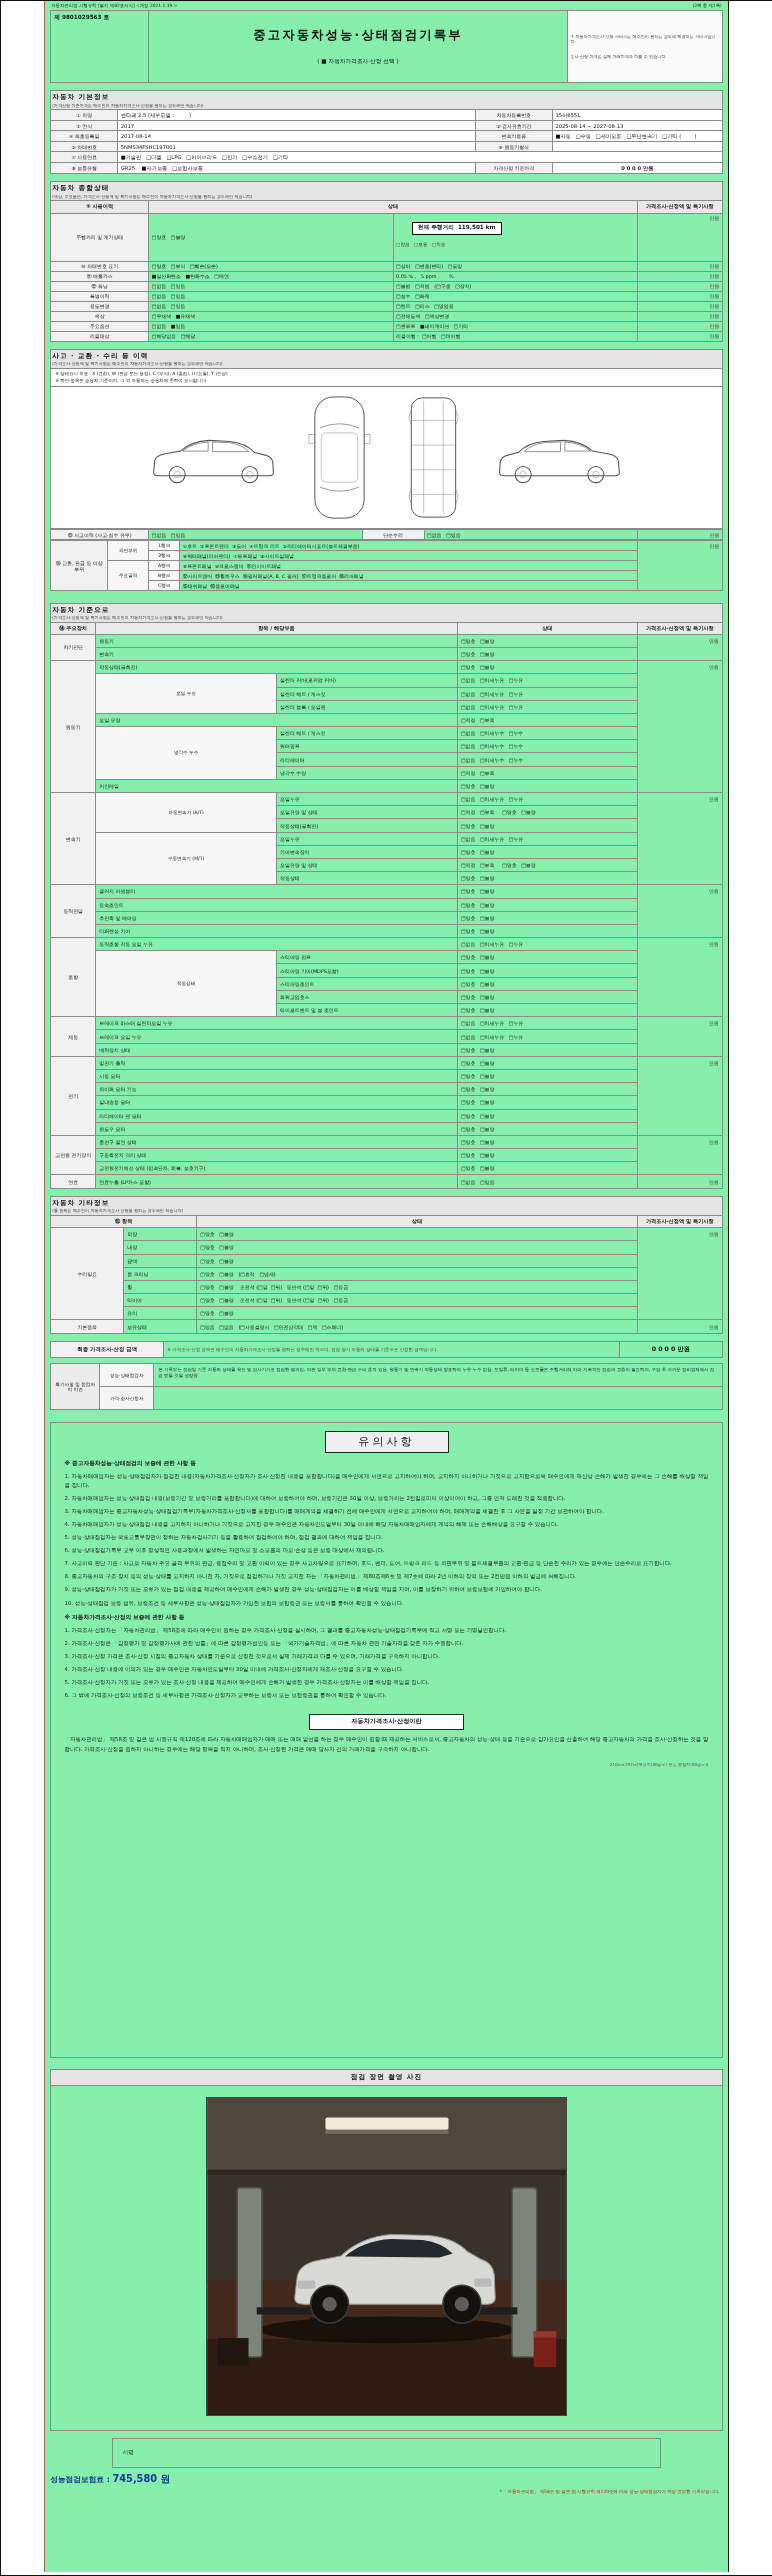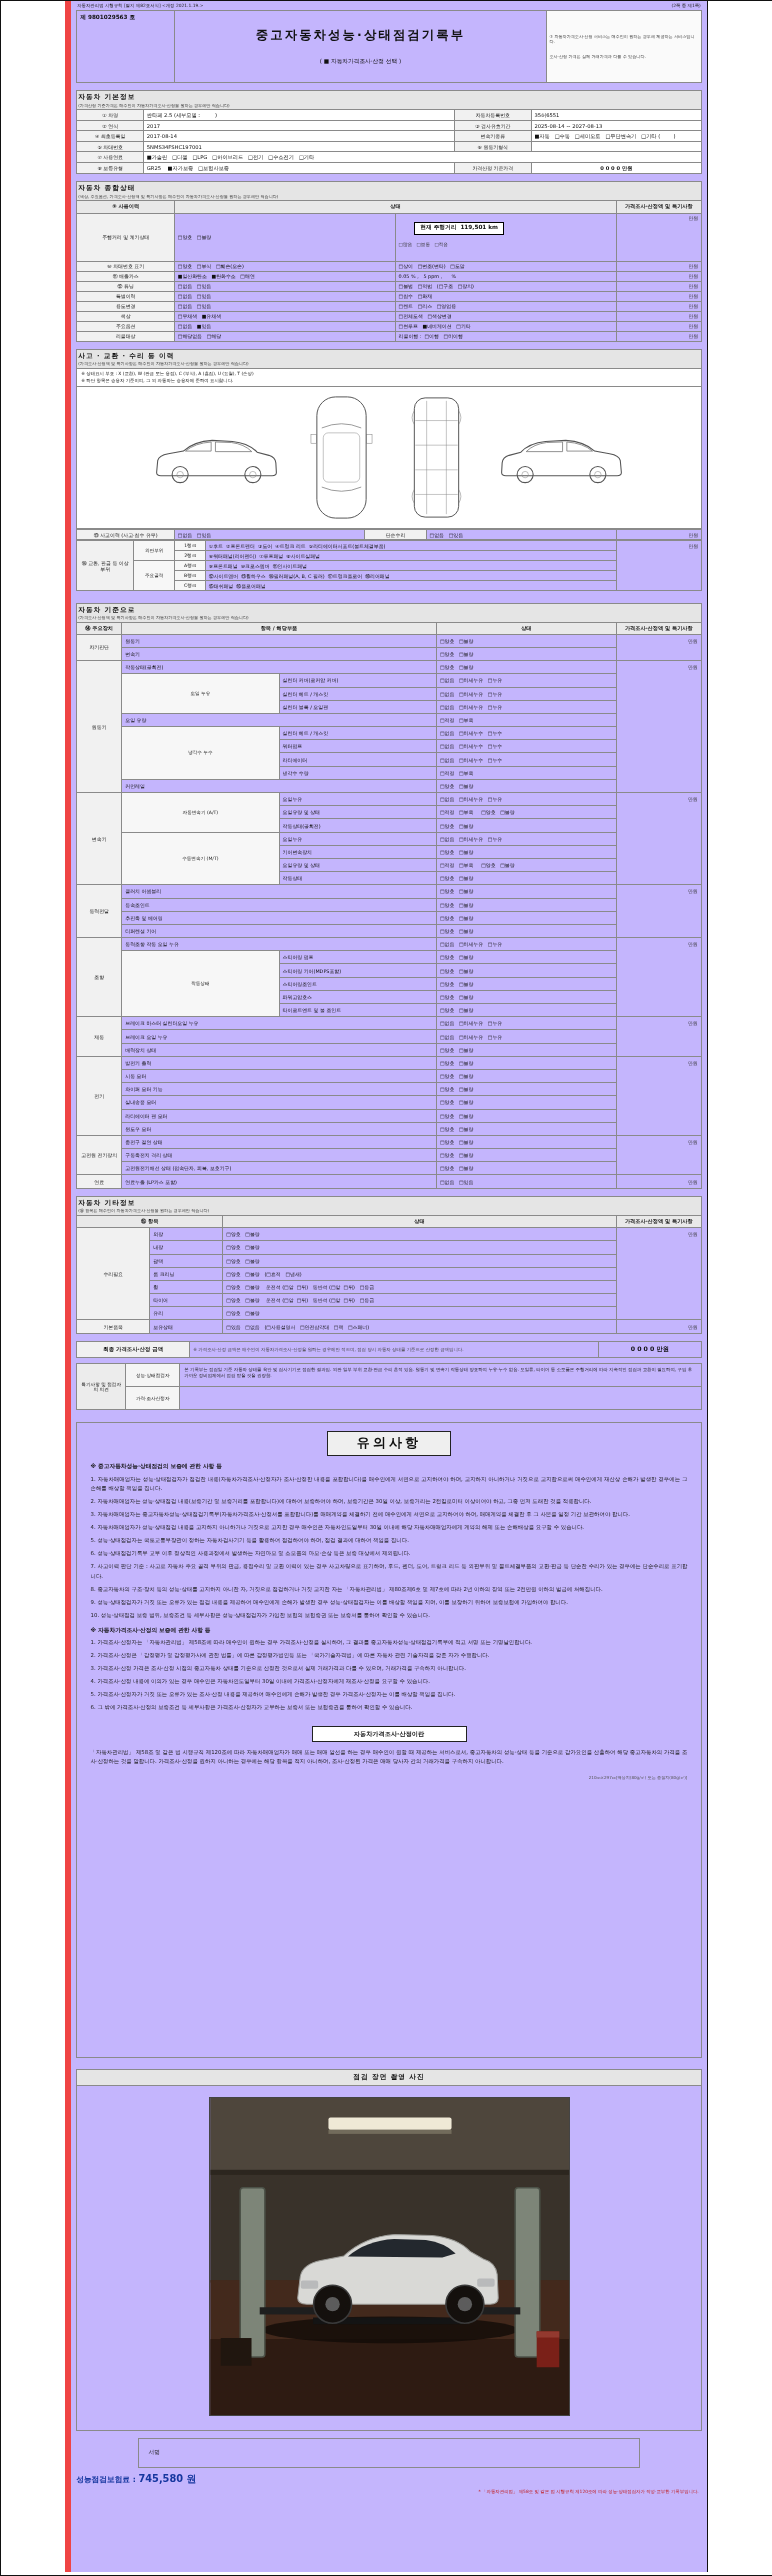--- a/index.html
+++ b/index.html
@@ -3,23 +3,23 @@
 <meta charset="utf-8">
 <style>
   * { box-sizing: border-box; margin: 0; padding: 0; }
   html,body { background:#ffffff; }
   body {
     width:773px; height:2576px; margin:0 auto; position:relative;
     font-family:"DejaVu Sans","Liberation Sans",sans-serif; color:#111;
     border:1px solid #111;
   }
   .doc {
-    margin:0 64px; min-height:2571px;
-    border-left:6px solid #ef4444; border-right:1px solid #111;
-    padding:1.5px 5.2px 8.2px 5.2px; background:#c4b5fd;
+    margin:0 43px; min-height:2571px;
+    border-left:1px solid #ef4444; border-right:1px solid #111;
+    padding:1.5px 5.2px 8.2px 5.2px; background:#86efac;
   }
   .topline { display:flex; justify-content:space-between; font-size:4.4px; color:#222; padding:0.5px 1px 1.5px; }
   table { border-collapse:collapse; width:100%; table-layout:fixed; }
   td,th { border:0.5px solid #8a8a8a; font-size:5.2px; padding:1.5px 2.6px; vertical-align:middle; white-space:pre-wrap; word-break:break-all; }
   th { background:#e9e9e9; font-weight:bold; text-align:center; padding:2.1px 1.5px; }
   .sec-head { border:0.5px solid #8a8a8a; border-bottom:none; background:#e5e5e5; padding:2.1px 1px 1.5px; }
   .sec-title { font-size:6.7px; font-weight:bold; letter-spacing:1px; }
   .sec-note { font-size:4.1px; color:#333; margin-top:0.5px; }
   .blk { margin-bottom:7.2px; }
   .lbl { background:#f1f1f1; text-align:center; font-size:4.9px; }
@@ -61,21 +61,21 @@
   .final td { padding:3.1px; }
   .final .flabel { width:113px; background:#f1f1f1; text-align:center; font-weight:bold; font-size:5.4px; }
   .final .fnote { font-size:4.4px; color:#444; }
   .final .fval { width:103px; text-align:center; font-weight:bold; font-size:6.2px; }
   
   .remarks .rhead { width:49px; background:#ececec; text-align:center; font-size:4.6px; }
   .remarks .who { width:54px; background:#f5f5f5; text-align:center; font-size:4.6px; }
   .remarks .rtext { font-size:4.4px; line-height:1.5; color:#222; padding:2.6px 4.1px; height:23px; vertical-align:top; }
   
   .notice { border:0.5px solid #8a8a8a; padding:8.2px 13.4px 6.2px; min-height:636px; }
-  .notice-title-box { width:124px; margin:0 auto 7.2px; border:0.8px solid #222; background:#efefef; text-align:center; font-weight:bold; font-size:13px; letter-spacing:3.1px; padding:2.6px 0; }
+  .notice-title-box { width:124px; margin:0 auto 7.2px; border:0.8px solid #222; background:#efefef; text-align:center; font-weight:normal; font-size:11px; letter-spacing:3.1px; padding:2.6px 0; }
   .notice-sub { font-weight:bold; font-size:5.7px; margin:6.2px 0 3.1px; }
   .notice p { font-size:5.4px; line-height:1.75; margin:3.6px 0; text-align:justify; color:#1c1c1c; }
   .vb-title { width:155px; margin:13.4px auto 5.2px; border:0.8px solid #222; text-align:center; font-weight:bold; font-size:6.2px; padding:2.6px 0; background:#fff; }
   .vb-text { font-size:5.4px; line-height:1.75; text-align:justify; color:#1c1c1c; margin:0 3.1px; }
   .paper-note { text-align:right; font-size:4.1px; color:#555; margin-top:8.2px; }
   
   .photo-block { border:0.5px solid #8a8a8a; }
   .photo-title { background:#e5e5e5; border-bottom:0.5px solid #8a8a8a; text-align:center; font-weight:bold; font-size:6.7px; letter-spacing:1px; padding:3.1px 0; }
   .photo-wrap { display:flex; justify-content:center; padding:11.3px 0 13.4px; }
   .photo-frame { width:361px; height:319px; border:0.5px solid #444; overflow:hidden; }

